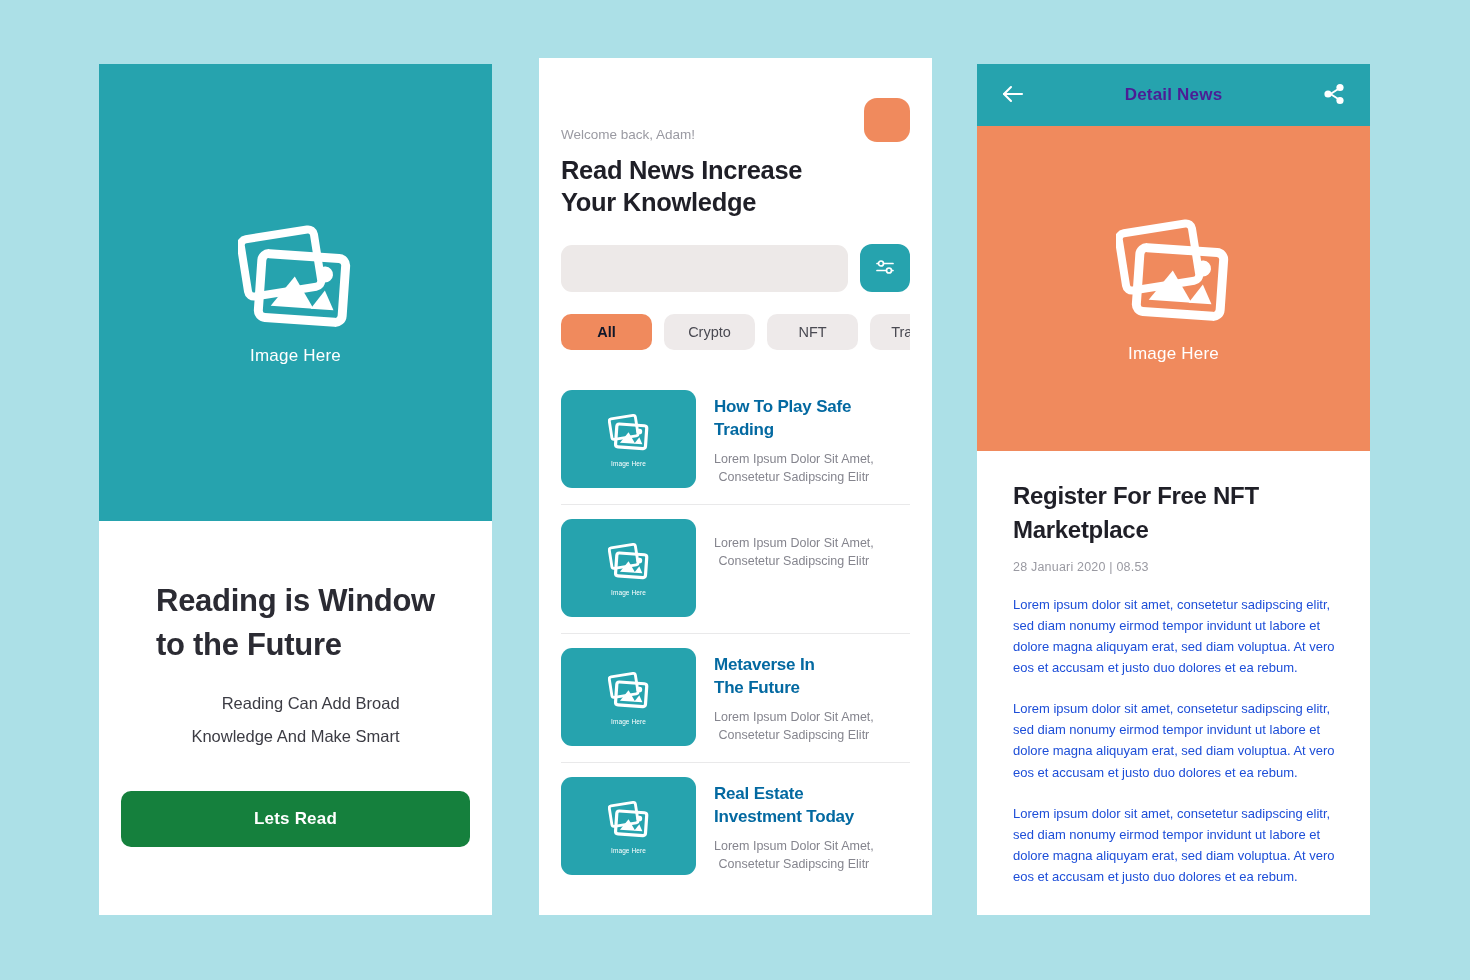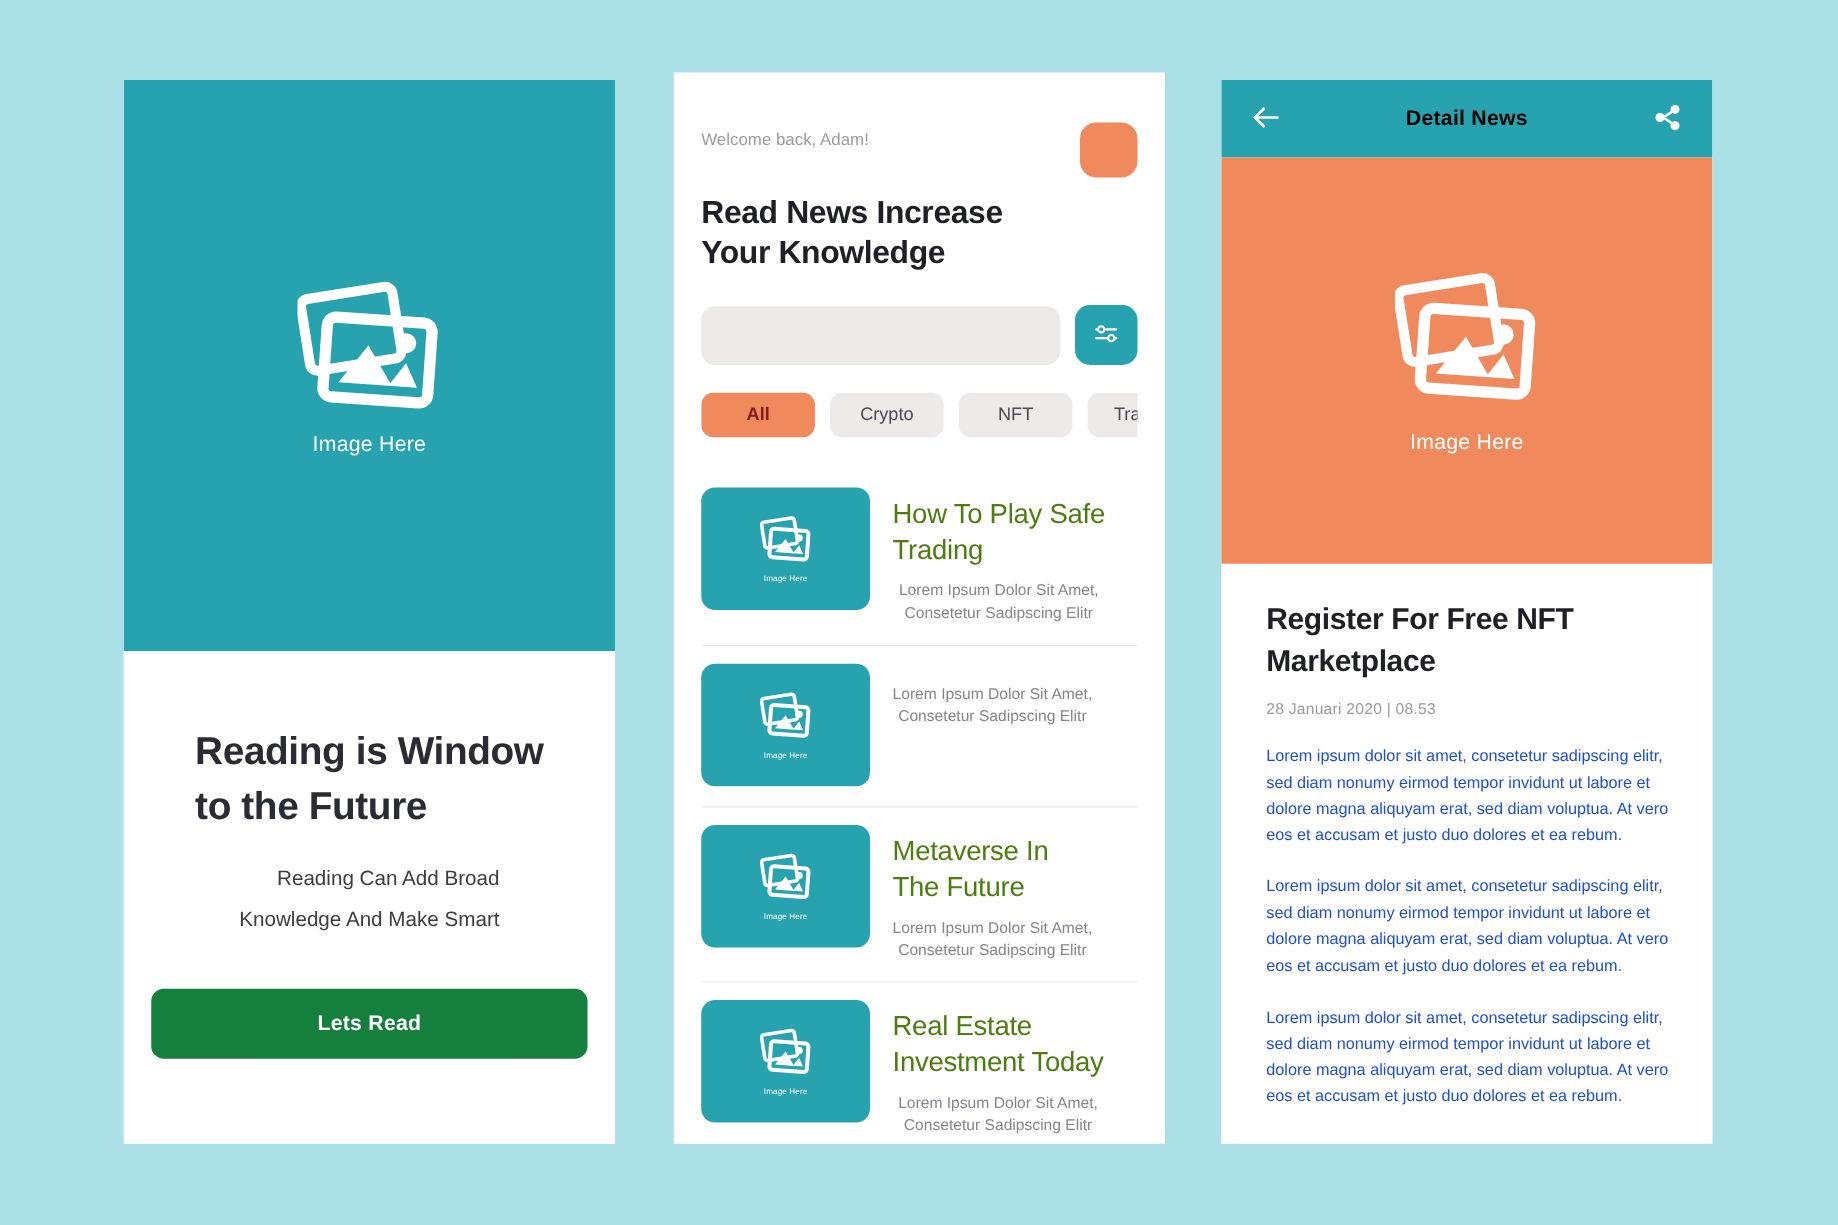--- a/index.html
+++ b/index.html
@@ -87,21 +87,21 @@
     font-family: "Liberation Sans", sans-serif;
     cursor: pointer;
     letter-spacing: .2px;
   }
 
   
   #screen-home { left: 539px; top: 58px; width: 393px; height: 857px; padding: 0 22px; }
 
   .welcome-row {
     display: flex;
-    align-items: flex-start;
+    align-items: flex-end;
     justify-content: space-between;
     padding-top: 40px;
   }
   .welcome-text {
     font-size: 13.5px;
     color: #9a9aa2;
     font-weight: 400;
     padding-top: 6px;
   }
   .avatar {
@@ -167,21 +167,21 @@
     background: #eeeaea;
     color: #4a4a52;
     font-size: 14.5px;
     font-family: "Liberation Sans", sans-serif;
     font-weight: 400;
     cursor: pointer;
     flex: none;
   }
   .chip.active {
     background: #f08a5d;
-    color: #7f1d1d;
+    color: #0f172a;
     font-weight: 700;
   }
 
   .news-list { margin-top: 26px; }
 
   .news-item {
     display: flex;
     gap: 18px;
     padding: 14px 0 16px 0;
     border-bottom: 1px solid #e9e9ea;
@@ -201,24 +201,24 @@
   }
   .thumb-label {
     color: #ffffff;
     font-size: 6.5px;
     margin-top: 4px;
     letter-spacing: .1px;
   }
 
   .news-text { padding-top: 6px; overflow: hidden; }
   .news-title {
-    font-size: 22px;
+    font-size: 17px;
     line-height: 1.32;
-    font-weight: 400;
-    color: #4d7c0f;
+    font-weight: 700;
+    color: #0369a1;
     letter-spacing: -.2px;
   }
   .news-desc {
     margin-top: 9px;
     font-size: 12.5px;
     line-height: 1.45;
     color: #85858e;
     font-weight: 400;
     text-align: center;
   }
@@ -228,21 +228,21 @@
 
   .appbar {
     height: 62px;
     background: #26a3ae;
     display: flex;
     align-items: center;
     justify-content: space-between;
     padding: 0 22px;
   }
   .appbar-title {
-    color: #000000;
+    color: #4c1d95;
     font-size: 17px;
     font-weight: 700;
     letter-spacing: .2px;
   }
   .icon-btn {
     background: none; border: none; padding: 0;
     cursor: pointer; display: flex; align-items: center; justify-content: center;
     width: 28px; height: 28px;
   }
 

